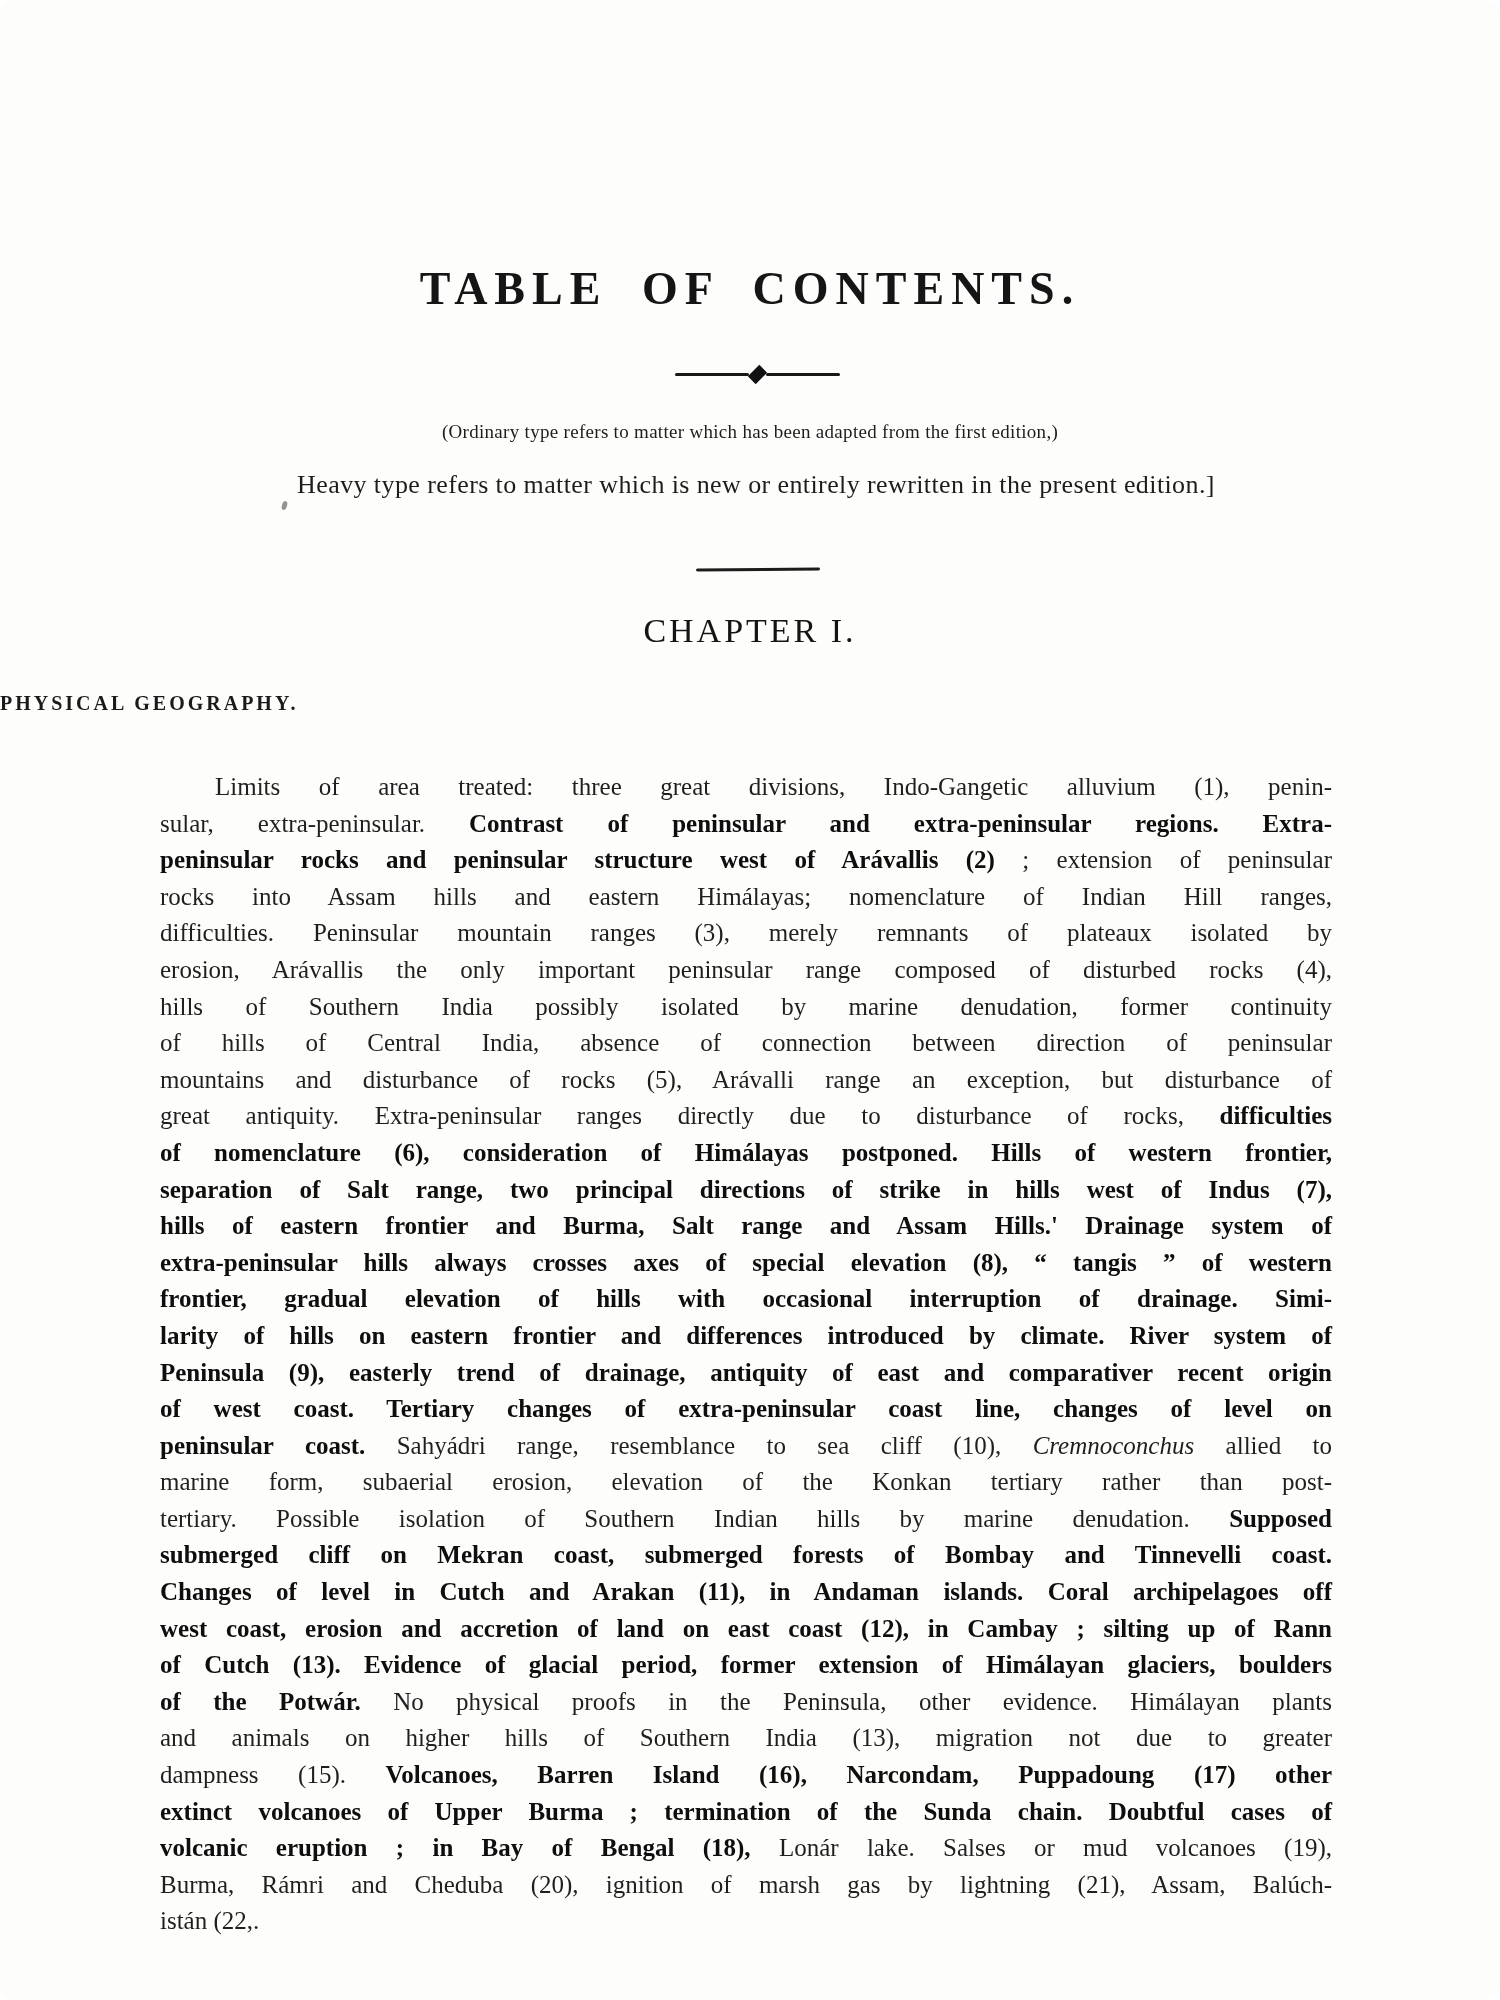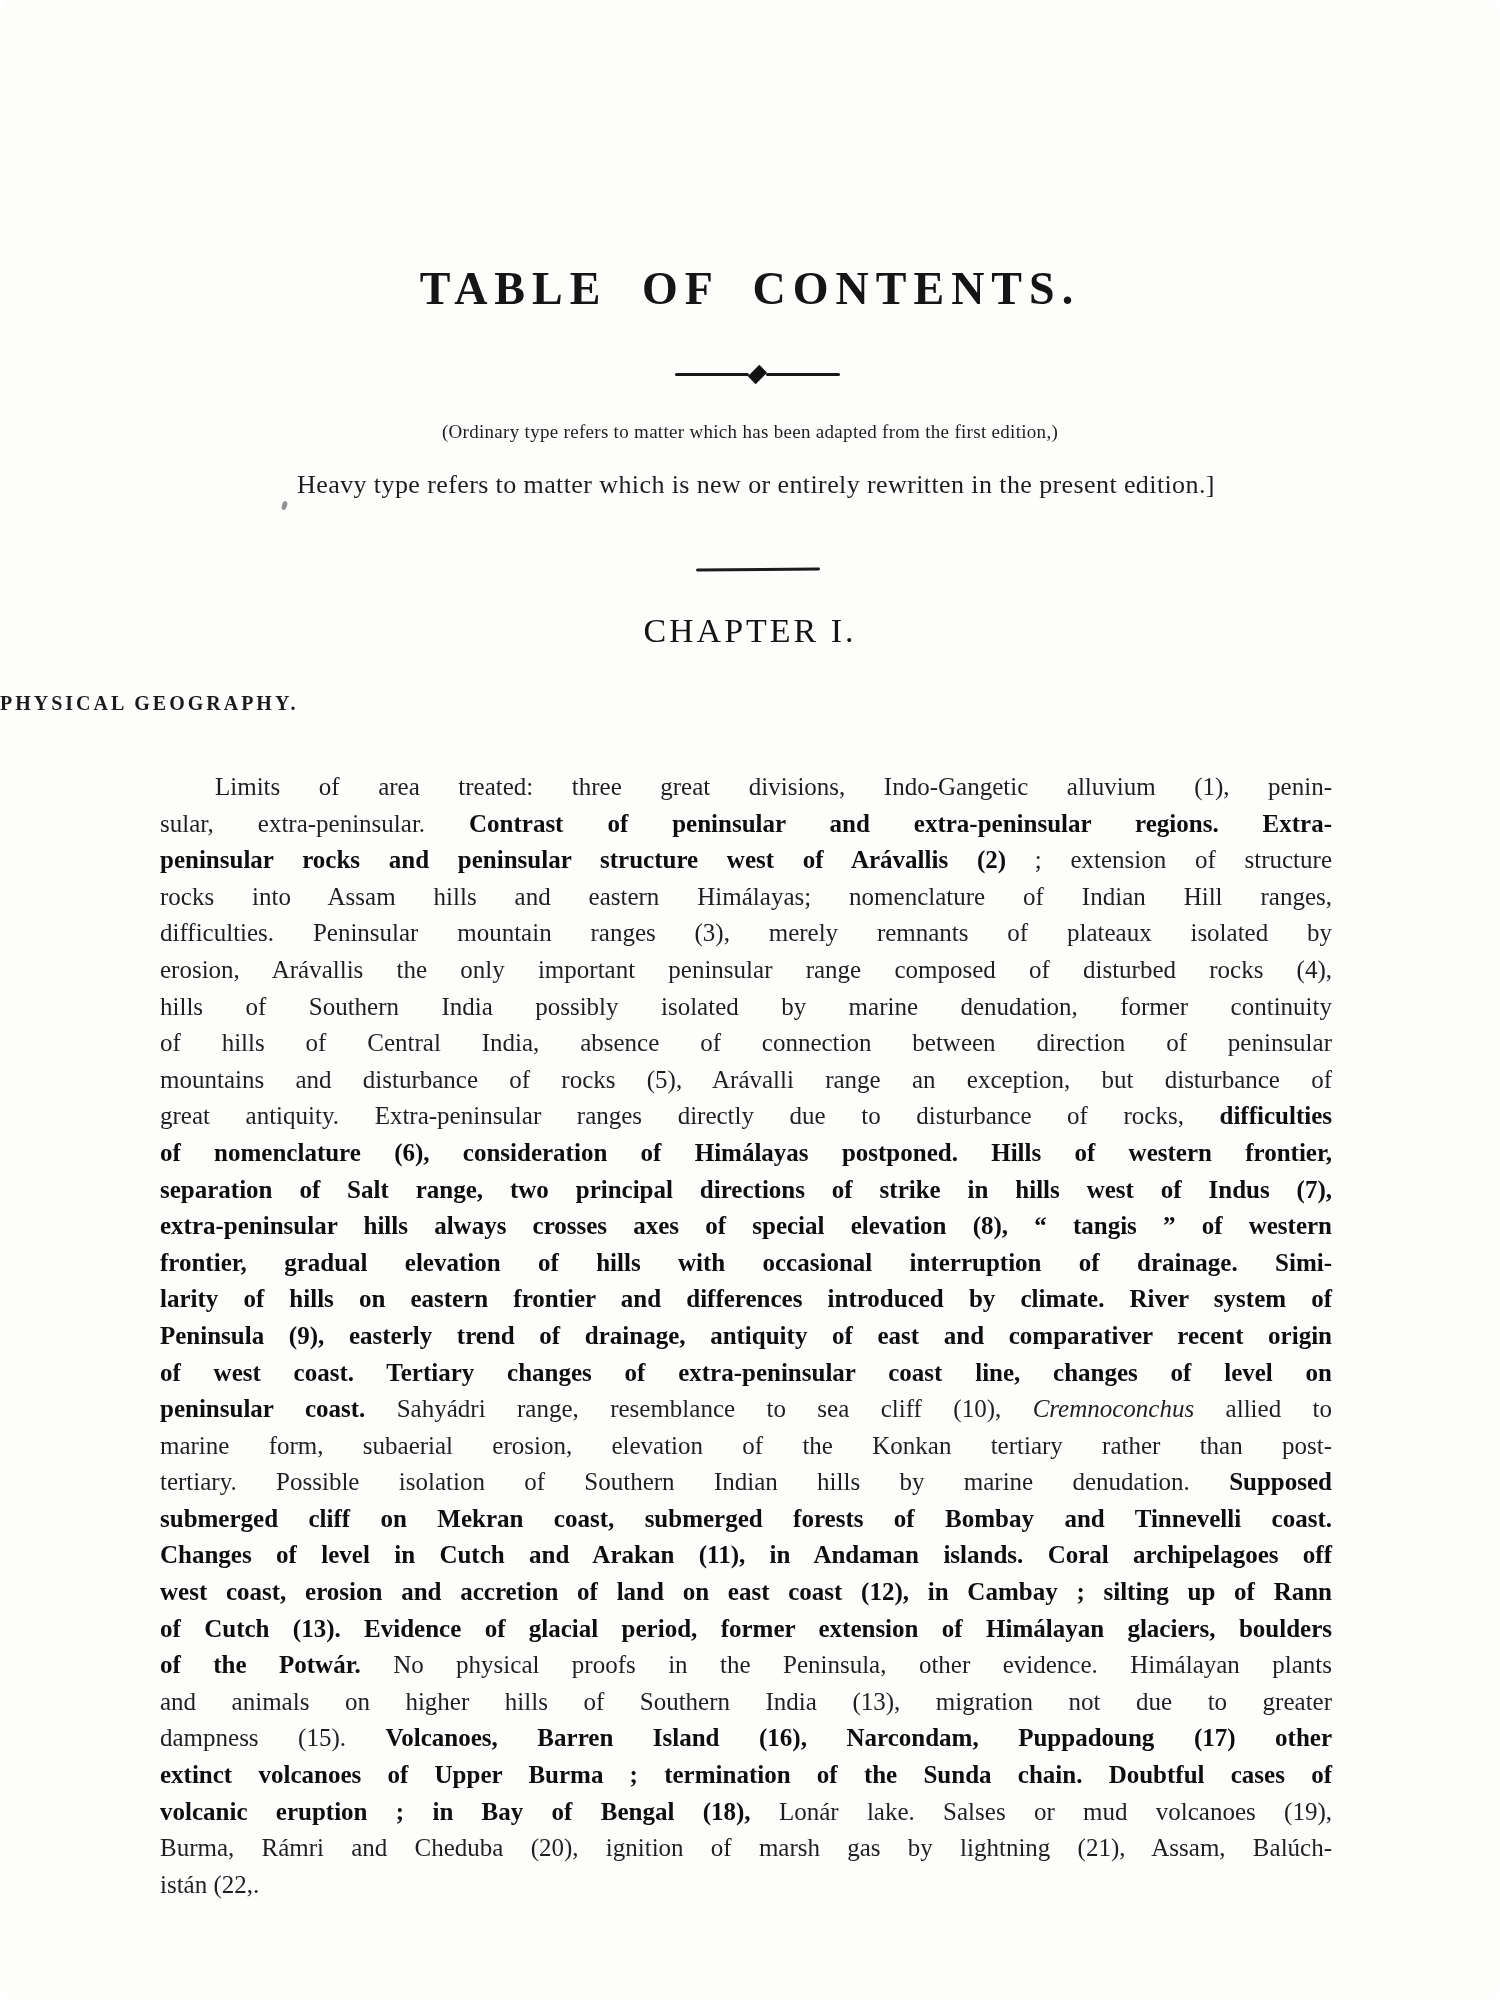--- a/index.html
+++ b/index.html
@@ -156,30 +156,31 @@
 
   <div class="short-rule"></div>
 
   <h2 class="chapter">CHAPTER I.</h2>
 
   <h3 class="subheading">PHYSICAL GEOGRAPHY.</h3>
 
   <div class="body-text">
       <div class="line indent"><span class="seg-n">Limits of area treated: three great divisions, Indo-Gangetic alluvium (1), penin-</span></div>
       <div class="line"><span class="seg-n">sular, extra-peninsular. </span><span class="seg-b">Contrast of peninsular and extra-peninsular regions. Extra-</span></div>
-      <div class="line"><span class="seg-b">peninsular rocks and peninsular structure west of Arávallis (2)</span><span class="seg-n"> ; extension of structure</span></div>
+      <div class="line"><span class="seg-b">peninsular rocks and peninsular structure west of Arávallis (2)</span><span class="seg-n"> ; extension of peninsular</span></div>
       <div class="line"><span class="seg-n">rocks into Assam hills and eastern Himálayas; nomenclature of Indian Hill ranges,</span></div>
       <div class="line"><span class="seg-n">difficulties. Peninsular mountain ranges (3), merely remnants of plateaux isolated by</span></div>
       <div class="line"><span class="seg-n">erosion, Arávallis the only important peninsular range composed of disturbed rocks (4),</span></div>
       <div class="line"><span class="seg-n">hills of Southern India possibly isolated by marine denudation, former continuity</span></div>
       <div class="line"><span class="seg-n">of hills of Central India, absence of connection between direction of peninsular</span></div>
       <div class="line"><span class="seg-n">mountains and disturbance of rocks (5), Arávalli range an exception, but disturbance of</span></div>
       <div class="line"><span class="seg-n">great antiquity. Extra-peninsular ranges directly due to disturbance of rocks, </span><span class="seg-b">difficulties</span></div>
       <div class="line"><span class="seg-b">of nomenclature (6), consideration of Himálayas postponed. Hills of western frontier,</span></div>
       <div class="line"><span class="seg-b">separation of Salt range, two principal directions of strike in hills west of Indus (7),</span></div>
+      <div class="line"><span class="seg-b">hills of eastern frontier and Burma, Salt range and Assam Hills.' Drainage system of</span></div>
       <div class="line"><span class="seg-b">extra-peninsular hills always crosses axes of special elevation (8), “ tangis ” of western</span></div>
       <div class="line"><span class="seg-b">frontier, gradual elevation of hills with occasional interruption of drainage. Simi-</span></div>
       <div class="line"><span class="seg-b">larity of hills on eastern frontier and differences introduced by climate. River system of</span></div>
       <div class="line"><span class="seg-b">Peninsula (9), easterly trend of drainage, antiquity of east and comparativer recent origin</span></div>
       <div class="line"><span class="seg-b">of west coast. Tertiary changes of extra-peninsular coast line, changes of level on</span></div>
       <div class="line"><span class="seg-b">peninsular coast.</span><span class="seg-n"> Sahyádri range, resemblance to sea cliff (10), </span><span class="seg-i">Cremnoconchus</span><span class="seg-n"> allied to</span></div>
       <div class="line"><span class="seg-n">marine form, subaerial erosion, elevation of the Konkan tertiary rather than post-</span></div>
       <div class="line"><span class="seg-n">tertiary. Possible isolation of Southern Indian hills by marine denudation. </span><span class="seg-b">Supposed</span></div>
       <div class="line"><span class="seg-b">submerged cliff on Mekran coast, submerged forests of Bombay and Tinnevelli coast.</span></div>
       <div class="line"><span class="seg-b">Changes of level in Cutch and Arakan (11), in Andaman islands. Coral archipelagoes off</span></div>

